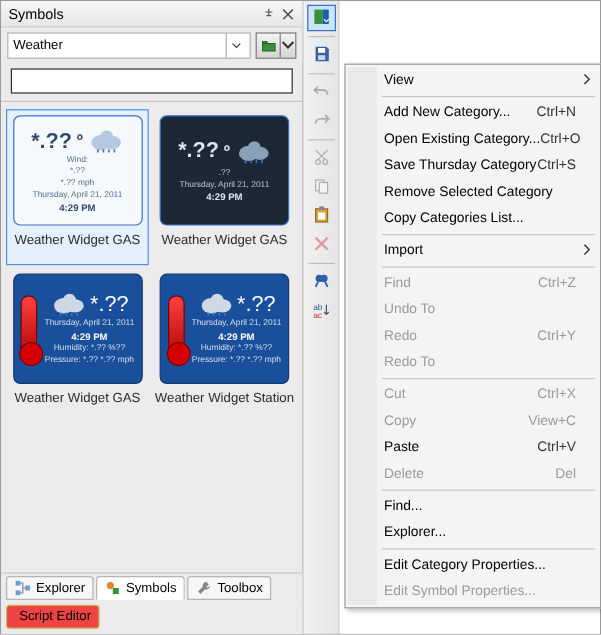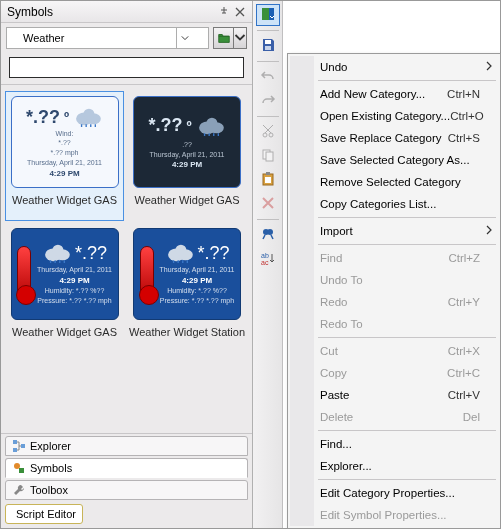--- a/index.html
+++ b/index.html
@@ -44,21 +44,21 @@
     display: flex; align-items: center;
     padding: 4px 5px; gap: 4px;
     background: #eceaeb;
   }
   .combo {
     flex: 1;
     height: 22px;
     background: #fff;
     border: 1px solid #adadad;
     display: flex; align-items: center;
-    padding: 0 16px;
+    padding: 0 4px;
     position: relative;
     cursor: pointer;
   }
   .combo .combo-text { flex: 1; }
   .combo .combo-arrow {
     width: 16px; height: 20px;
     display: flex; align-items: center; justify-content: center;
     border-left: 1px solid #adadad;
   }
   .combo .combo-arrow svg { width: 8px; height: 6px; }
@@ -150,21 +150,20 @@
     margin-top: 4px;
     white-space: nowrap; overflow: hidden; text-overflow: ellipsis;
     color: #2b2b2b;
   }
 
   .tabstrip {
     display: flex; gap: 2px;
     padding: 2px 4px;
     background: #eceaeb;
     border-top: 1px solid #c8c6c8;
-    flex-direction: column;
   }
   .tab {
     display: flex; align-items: center; gap: 4px;
     height: 20px; padding: 0 6px;
     background: #f7f6f7;
     border: 1px solid #b5b3b5;
     border-radius: 3px 3px 0 0;
     cursor: pointer;
     font-size: 11px;
   }
@@ -175,21 +174,21 @@
   .tab .tab-icon { width: 14px; height: 14px; display: flex; align-items: center; justify-content: center; }
 
   .tabstrip2 {
     display: flex; gap: 2px;
     padding: 2px 4px 4px 4px;
     background: #eceaeb;
   }
   .tab2 {
     display: flex; align-items: center; gap: 4px;
     height: 20px; padding: 0 6px;
-    background: #ffffff;
+    background: #ef4444;
     border: 1px solid #c8b458;
     border-radius: 3px;
     cursor: pointer;
     font-size: 11px;
   }
 
   
   .vtoolbar {
     width: 30px;
     background: linear-gradient(90deg,#f2f1f2,#e6e5e6);
@@ -494,40 +493,37 @@
             <path d="M12 4v8M10 10l2 2 2-2" stroke="#555" fill="none"></path>
           </svg></span>
       </div>
     </div>
 
   <div class="rightpane"></div>
 
   <div class="menu" id="menu">
     <div class="menu-iconstrip"></div>
   <div class="menu-item">
-        <span class="mi-label">Undo</span>
+        <span class="mi-label">View</span>
         <span class="mi-arrow"><svg width="6" height="10" viewBox="0 0 6 10">
             <path d="M1 1l4 4-4 4" fill="none" stroke="#333" stroke-width="1.2"></path>
           </svg></span>
       </div>
       <div class="menu-sep"></div>
       <div class="menu-item">
         <span class="mi-label">Add New Category...</span>
         <span class="mi-short">Ctrl+N</span>
       </div>
       <div class="menu-item">
         <span class="mi-label">Open Existing Category...</span>
         <span class="mi-short">Ctrl+O</span>
       </div>
       <div class="menu-item">
-        <span class="mi-label">Save Replace Category</span>
+        <span class="mi-label">Save Thursday Category</span>
         <span class="mi-short">Ctrl+S</span>
-      </div>
-      <div class="menu-item">
-        <span class="mi-label">Save Selected Category As...</span>
       </div>
       <div class="menu-item">
         <span class="mi-label">Remove Selected Category</span>
       </div>
       <div class="menu-item">
         <span class="mi-label">Copy Categories List...</span>
       </div>
       <div class="menu-sep"></div>
       <div class="menu-item">
         <span class="mi-label">Import</span>
@@ -550,21 +546,21 @@
       <div class="menu-item disabled">
         <span class="mi-label">Redo To</span>
       </div>
       <div class="menu-sep"></div>
       <div class="menu-item disabled">
         <span class="mi-label">Cut</span>
         <span class="mi-short">Ctrl+X</span>
       </div>
       <div class="menu-item disabled">
         <span class="mi-label">Copy</span>
-        <span class="mi-short">Ctrl+C</span>
+        <span class="mi-short">View+C</span>
       </div>
       <div class="menu-item">
         <span class="mi-label">Paste</span>
         <span class="mi-short">Ctrl+V</span>
       </div>
       <div class="menu-item disabled">
         <span class="mi-label">Delete</span>
         <span class="mi-short">Del</span>
       </div>
       <div class="menu-sep"></div>

